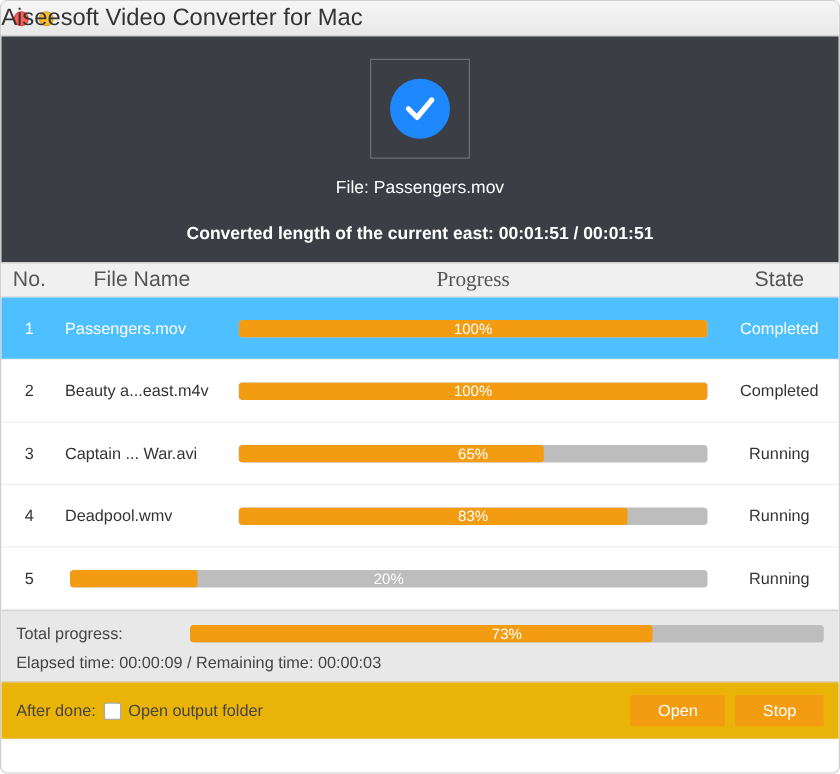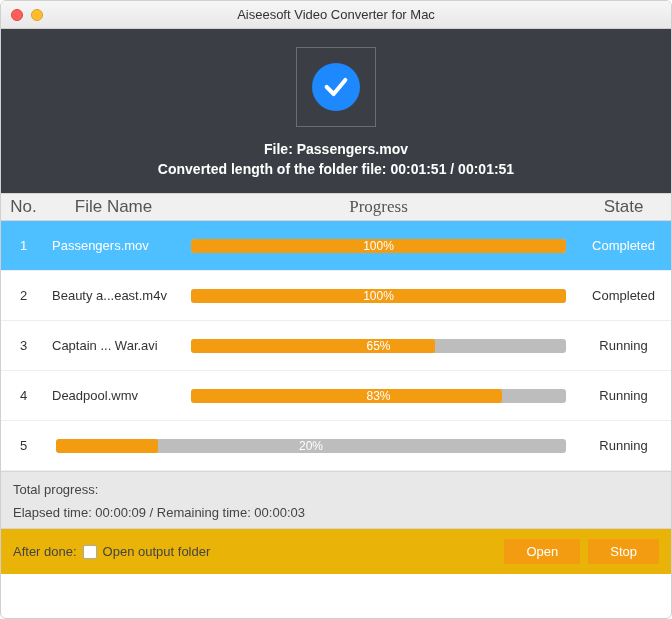--- a/index.html
+++ b/index.html
@@ -3,26 +3,26 @@
 <meta charset="utf-8">
 <style>
 * { margin: 0; padding: 0; box-sizing: border-box; font-family: -apple-system, Helvetica, Arial, sans-serif; }
 body { background: #fff; width: 672px; height: 619px; overflow: hidden; }
 .window { width: 672px; height: 619px; border: 1px solid #d0d0d0; border-radius: 6px; overflow: hidden; background: #fff; }
 .titlebar { height: 28px; background: linear-gradient(#f6f6f6,#e8e8e8); display: flex; align-items: center; padding: 0 10px; border-bottom: 1px solid #d0d0d0; position: relative; }
 .traffic { display: flex; gap: 8px; }
 .dot { width: 12px; height: 12px; border-radius: 50%; }
 .dot.red { background: #ff5f57; border: 1px solid #e04343; }
 .dot.yellow { background: #ffbd2e; border: 1px solid #dea123; }
-.title { position: absolute; left: 0; right: 0; text-align: center; font-size: 13px; color: #333; pointer-events: none; }
+.title { position: absolute; left: 0; right: 0; text-align: left; font-size: 19px; color: #333; pointer-events: none; }
 .hero { background: #3b3f45; color: #fff; text-align: center; padding: 18px 0 16px; }
 .thumb-box { width: 80px; height: 80px; border: 1px solid #6a6e74; margin: 0 auto 14px; display: flex; align-items: center; justify-content: center; }
 .check-circle { width: 48px; height: 48px; background: #1e88ff; border-radius: 50%; display: flex; align-items: center; justify-content: center; }
 .check-circle svg { width: 28px; height: 28px; }
-.hero-line1 { font-size: 14px; font-weight: 700; margin-bottom: 4px; }
+.hero-line1 { font-size: 14px; font-weight: 400; margin-bottom: 21px; }
 .hero-line2 { font-size: 14px; font-weight: 600; }
 .table-head { display: flex; background: #f0f0f0; border-top: 1px solid #d6d6d6; border-bottom: 1px solid #d6d6d6; font-size: 17px; color: #555; height: 28px; align-items: center; }
 .col-no { width: 45px; text-align: center; }
 .col-name { width: 135px; text-align: center; }
 .col-prog { flex: 1; text-align: center; font-family: Liberation Serif, serif; }
 .col-state { width: 95px; text-align: center; }
 .row { display: flex; align-items: center; height: 50px; font-size: 13px; color: #333; border-bottom: 1px solid #eee; }
 .row.selected { background: #4fc0ff; color: #fff; }
 .row .col-name { text-align: left; padding-left: 6px; overflow: hidden; white-space: nowrap; }
 .progress-wrap { flex: 1; padding: 0 10px; position: relative; }
@@ -53,21 +53,21 @@
 
   <div class="hero">
     <div class="thumb-box">
       <div class="check-circle">
         <svg viewBox="0 0 24 24">
             <path d="M4 12 L10 18 L20 6" stroke="#fff" stroke-width="3.5" fill="none" stroke-linecap="round" stroke-linejoin="round"></path>
           </svg>
       </div>
     </div>
     <div class="hero-line1">File: Passengers.mov</div>
-    <div class="hero-line2">Converted length of the folder file: 00:01:51 / 00:01:51</div>
+    <div class="hero-line2">Converted length of the current east: 00:01:51 / 00:01:51</div>
   </div>
 
   <div class="table-head">
     <div class="col-no">No.</div>
     <div class="col-name">File Name</div>
     <div class="col-prog">Progress</div>
     <div class="col-state">State</div>
   </div>
 
   <div id="rows-container">
@@ -123,20 +123,26 @@
             <div class="bar-label">20%</div>
           </div>
         </div>
         <div class="col-state">Running</div>
       </div>
     </div>
 
   <div class="total-section">
     <div class="total-row">
       <div class="total-label">Total progress:</div>
+      <div class="total-bar-wrap">
+        <div class="bar">
+          <div class="bar-fill" id="total-fill" style="width: 73%;"></div>
+          <div class="bar-label">73%</div>
+        </div>
+      </div>
     </div>
     <div>Elapsed time: 00:00:09 / Remaining time: 00:00:03</div>
   </div>
 
   <div class="footer">
     <div class="footer-left">
       <span>After done:</span>
       <span class="checkbox"></span>
       <span>Open output folder</span>
     </div>

